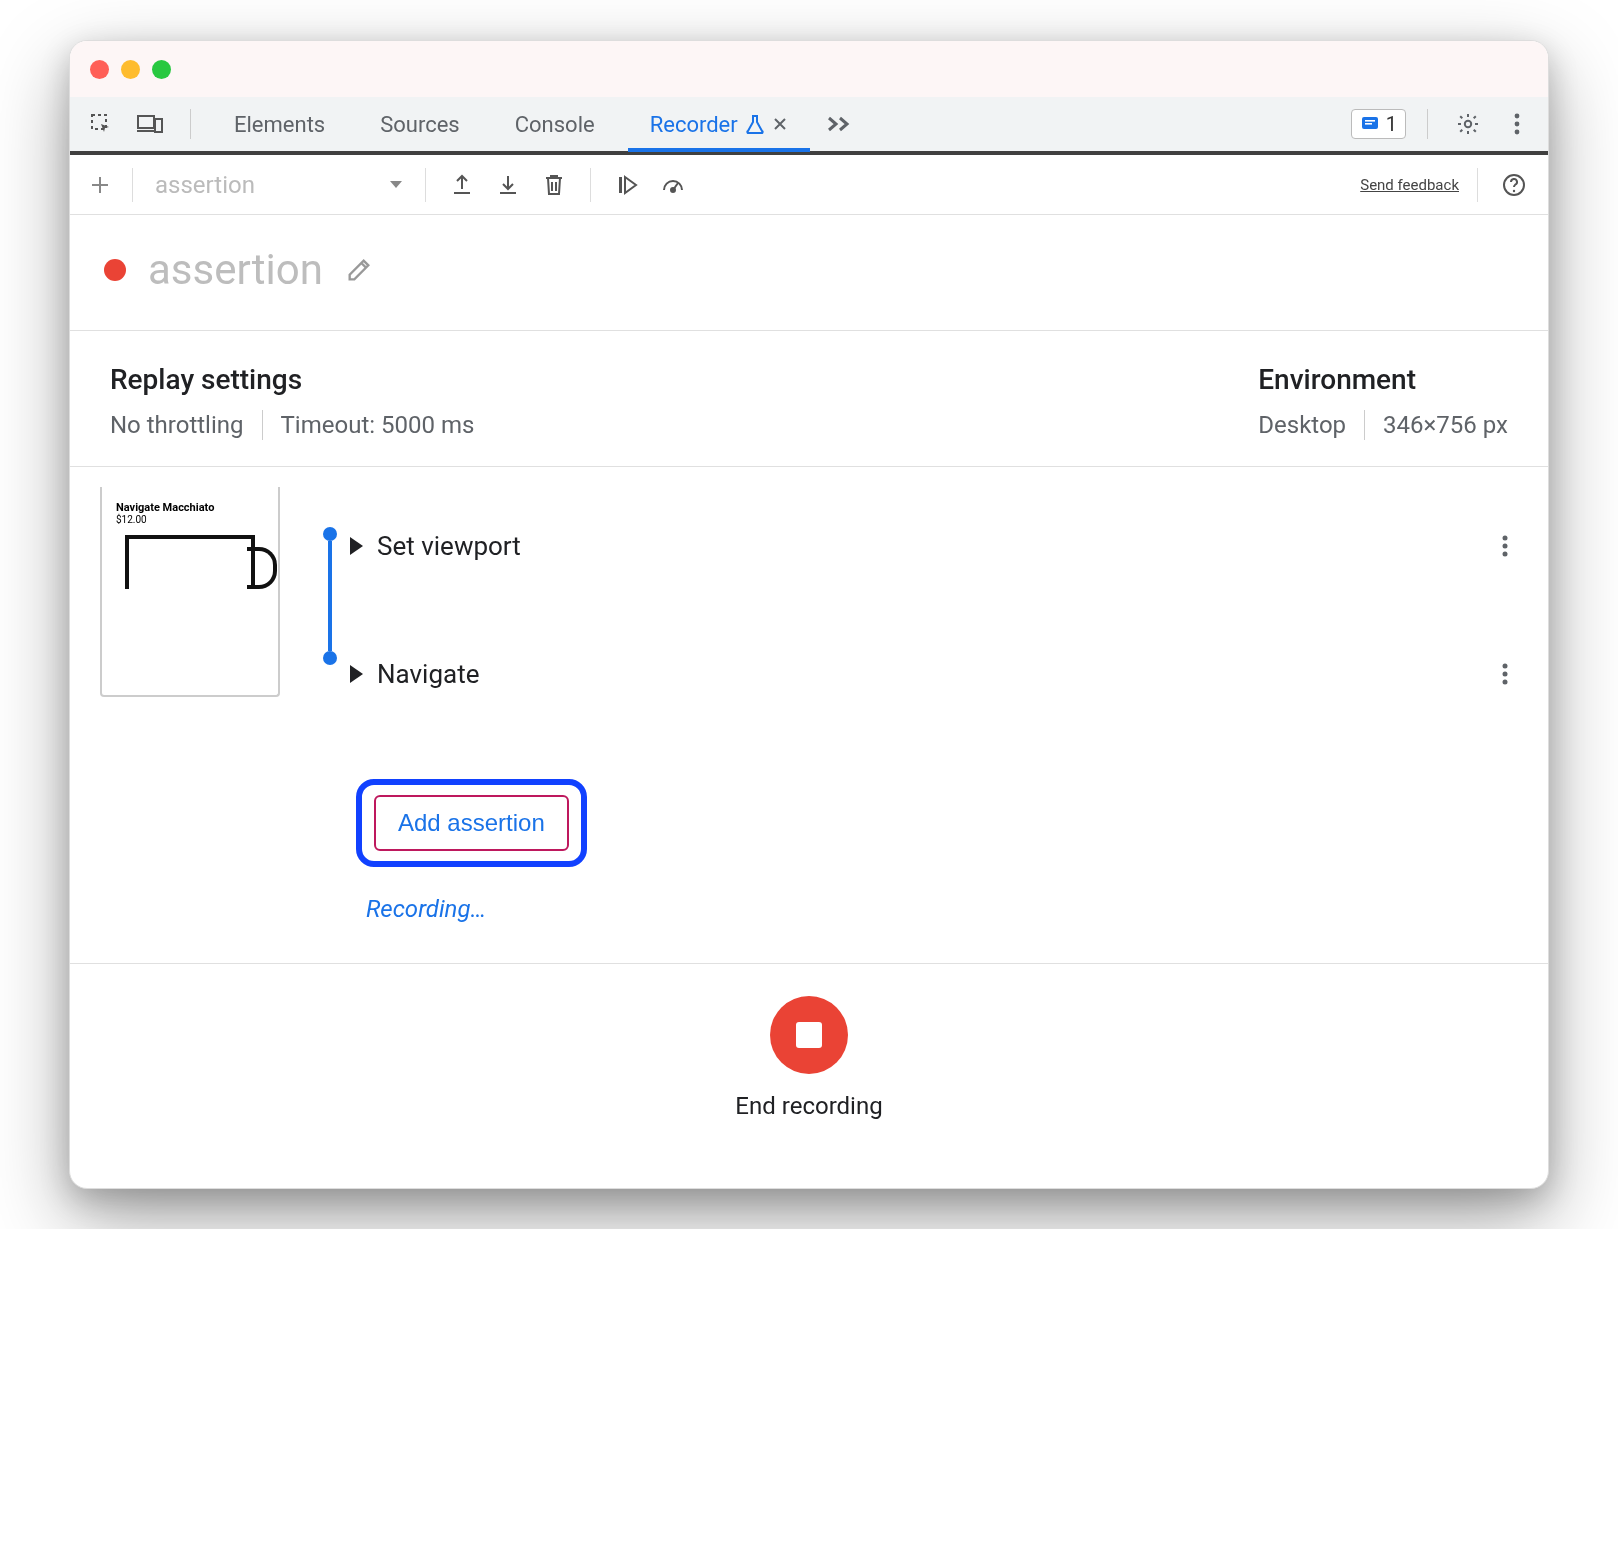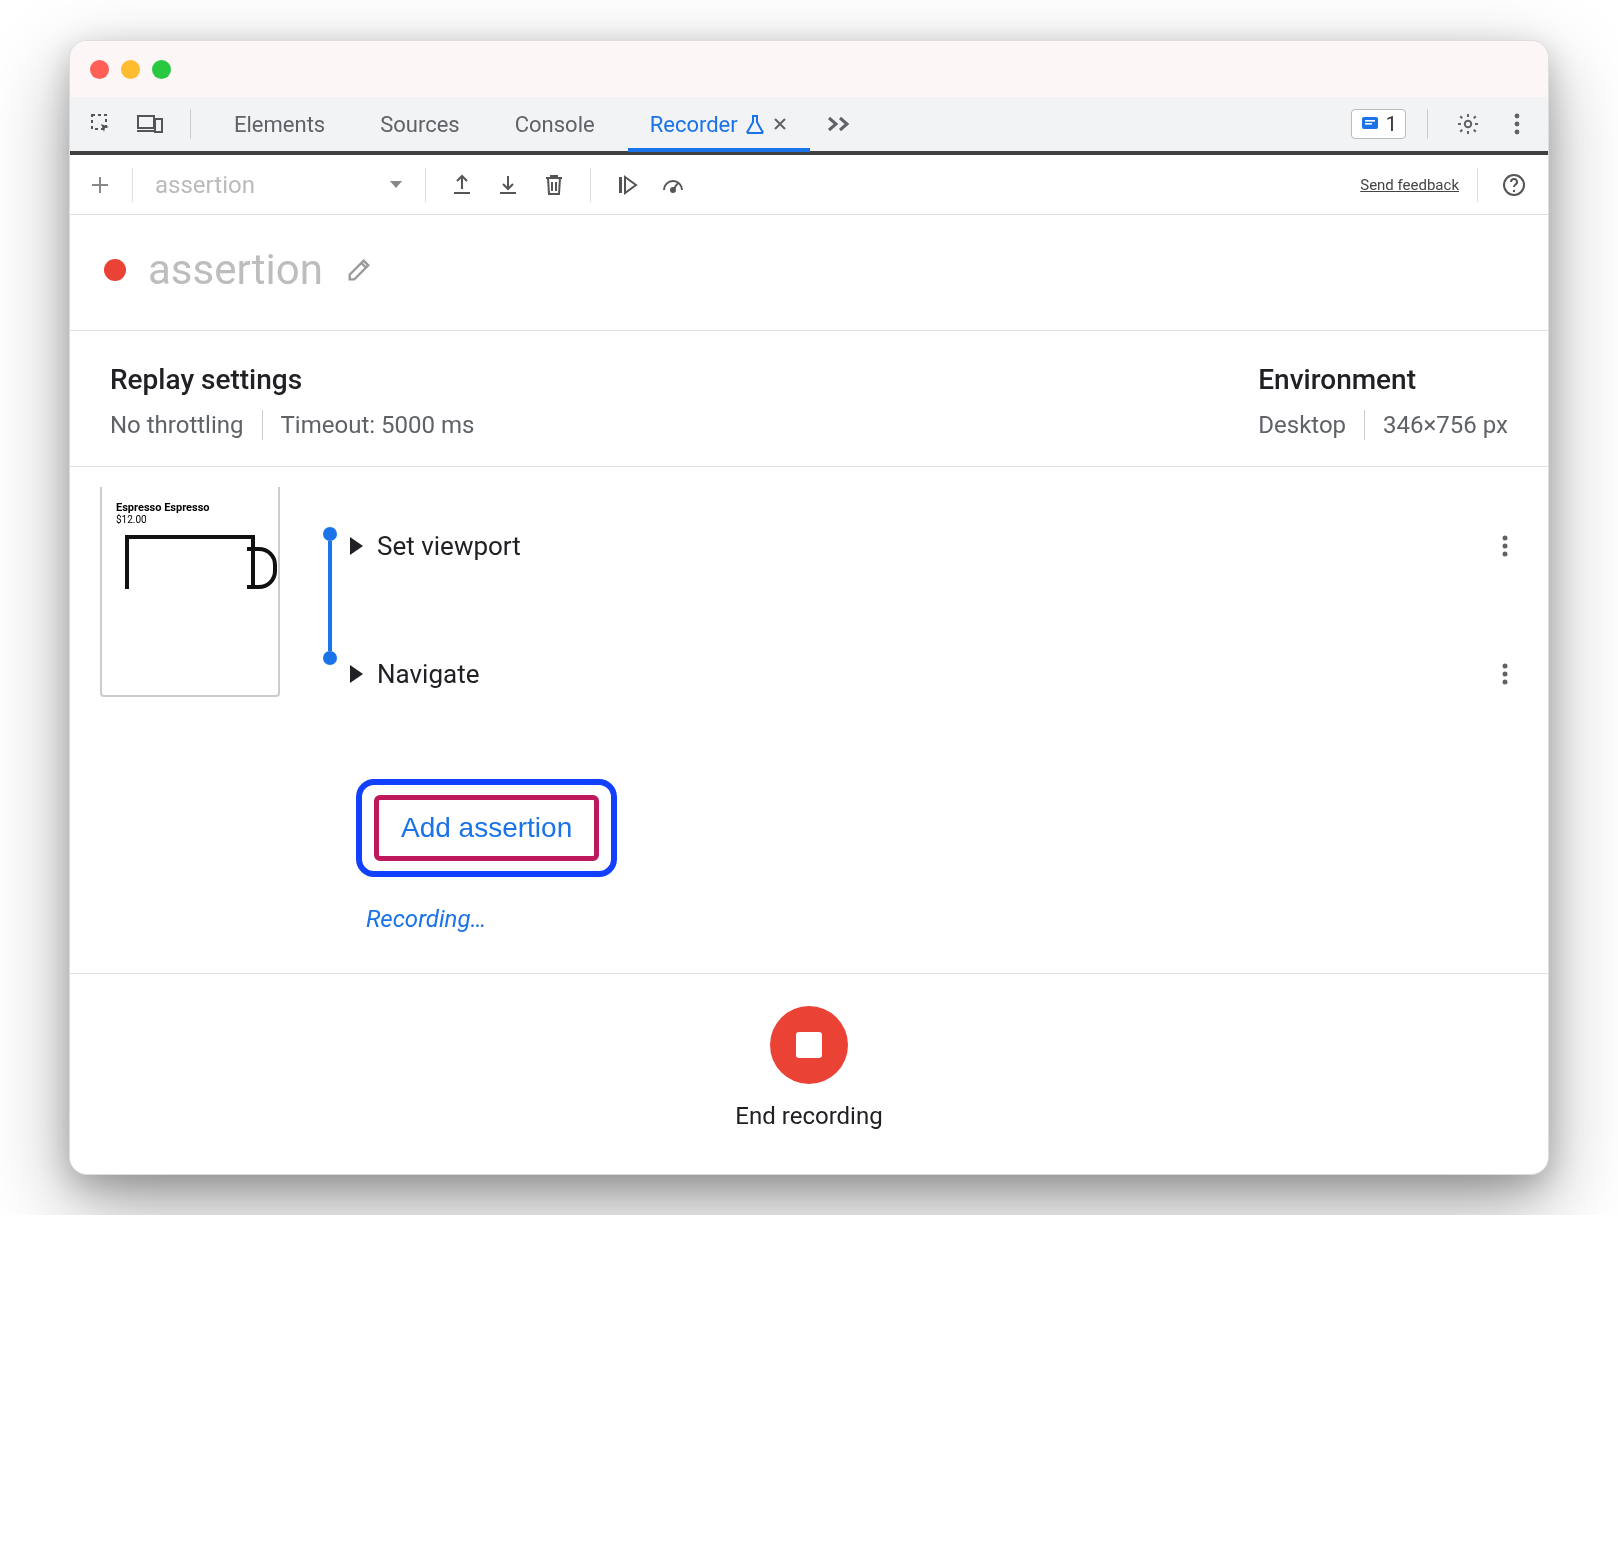--- a/index.html
+++ b/index.html
@@ -137,29 +137,29 @@
     height:66px; margin-bottom:62px;
   }
   .step-left{ display:flex; align-items:center; gap:14px; font-size:26px; color:#202124;}
   .step .kebab{ color:#5f6368; padding-right:10px;}
   .tri { width:0;height:0;border-top:9px solid transparent;border-bottom:9px solid transparent;border-left:13px solid #202124;}
   .add-assert-wrap{
     display:inline-block; border:6px solid #1141ff; border-radius:18px; padding:10px 12px;
     margin-left:6px; margin-top:10px;
   }
   .add-assert-btn{
-    border:5px solid #be185d; background:#fff; color:#1a73e8; font-size:28px;
+    border:2px solid #be185d; background:#fff; color:#1a73e8; font-size:24px;
     padding:12px 22px; border-radius:6px;
   }
   .recording-text{
     color:#1a73e8; font-style:italic; font-size:24px; margin-left:16px; margin-top:28px;
   }
   
   .footer{
-    border-top:1px solid #e0e0e0; padding:32px 0 44px; display:flex; flex-direction:column; align-items:center; gap:18px;
+    border-top:1px solid #e0e0e0; padding:32px 0 68px; display:flex; flex-direction:column; align-items:center; gap:18px;
   }
   .stopbtn{
     width:78px;height:78px;border-radius:50%;background:#ea4335;display:flex;align-items:center;justify-content:center;
   }
   .stopbtn .sq{width:26px;height:26px;background:#fff;border-radius:3px;}
   .footer .lbl{ font-size:24px; color:#202124;}
   svg{display:block;}
 </style>
 </head>
 <body>
@@ -320,21 +320,21 @@
         <span>Desktop</span>
         <div class="msep"></div>
         <span>346×756 px</span>
       </div>
     </div>
   </div>
 
   <div class="steps">
     <div class="steps-row">
       <div class="thumb">
-        <div class="cap">Espresso Espresso</div>
+        <div class="cap">Navigate Macchiato</div>
         <div class="price">$12.00</div>
         <div class="cup2"></div>
       </div>
 
       <div class="timeline">
         <div class="tdot"></div>
         <div class="tline"></div>
         <div class="tdot"></div>
       </div>
 

